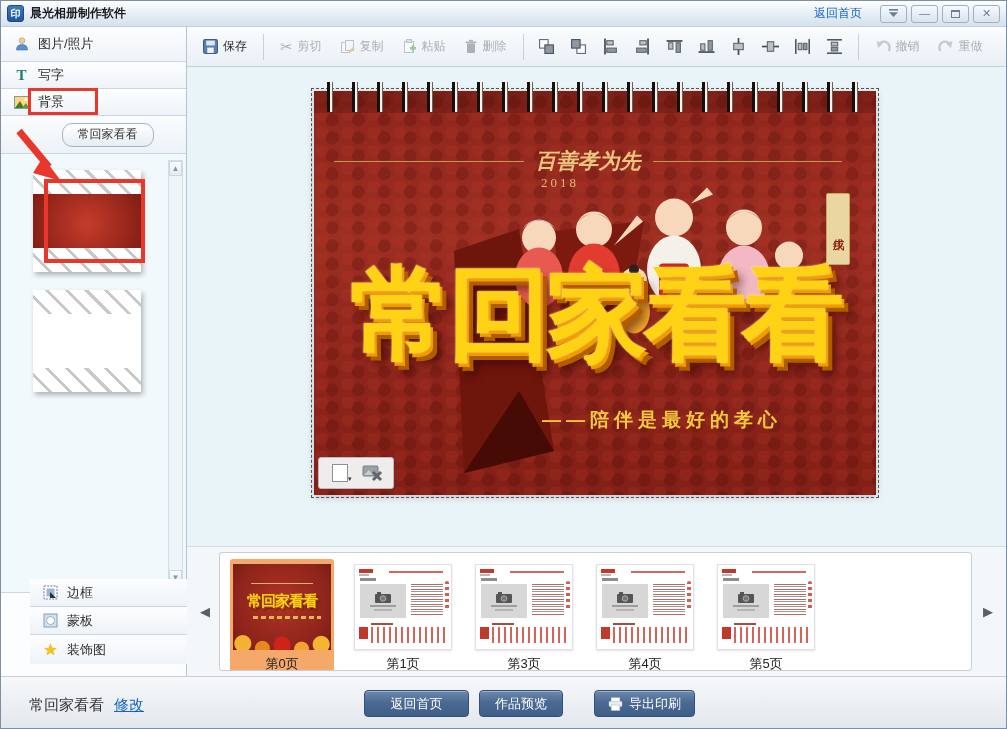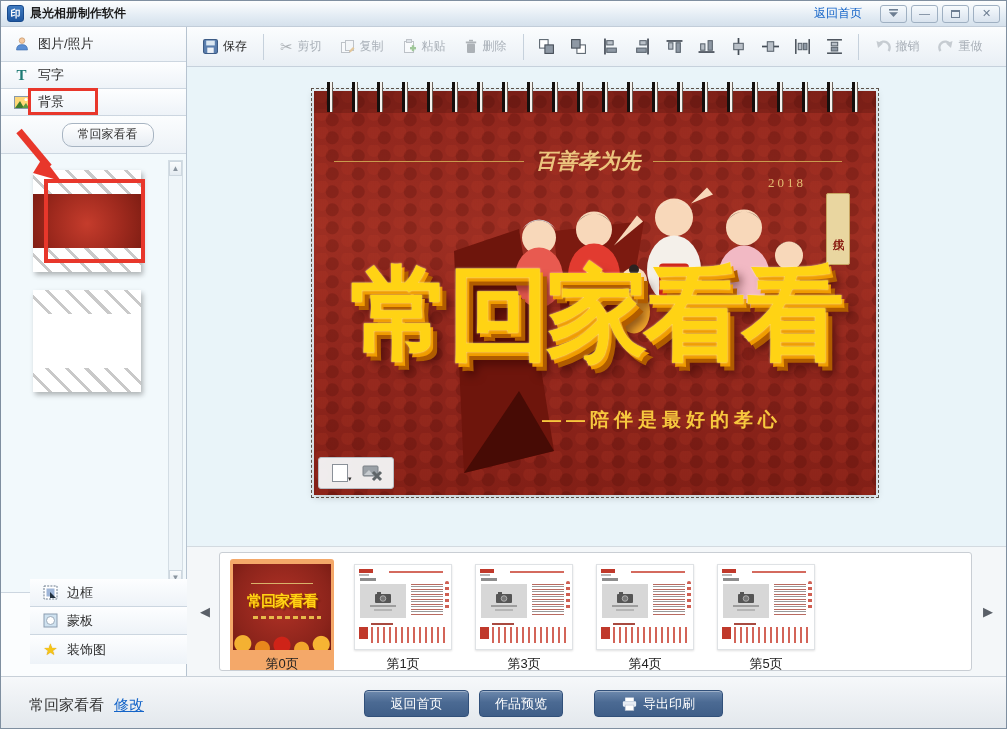--- a/index.html
+++ b/index.html
@@ -61,21 +61,21 @@
       radial-gradient(circle at 70% 60%,rgba(60,5,2,.20) 0 6px,transparent 7px),
       linear-gradient(180deg,#8e251c,#9d2e22 35%,#8c241b 75%,#821f16);
     background-size:26px 18px,26px 18px,100% 100%;
     outline:1px dashed #5d5248;outline-offset:2px;box-shadow:0 2px 8px rgba(0,0,0,.2);}
   .rings{position:absolute;left:6px;right:6px;top:-9px;height:30px;z-index:5;
     background:repeating-linear-gradient(90deg,transparent 0 7px,#15100e 7px 10px,#f4f2ee 10px 12px,#6b6159 12px 13px,transparent 13px 25px);}
   .ringbar{position:absolute;left:0;right:0;top:0;height:22px;background:rgba(60,10,6,.25);}
   .motto-row{position:absolute;left:20px;right:34px;top:56px;display:flex;align-items:center;gap:12px;z-index:2;}
   .motto-row .gold-line{flex:1;height:1px;background:#c99a4e;}
   .motto-text{font-family:"Liberation Serif",serif;font-style:italic;font-weight:bold;font-size:21px;color:#ecc57e;white-space:nowrap;}
-  .year-text{position:absolute;left:0;right:70px;top:84px;text-align:right;font-family:"Liberation Serif",serif;
+  .year-text{position:absolute;left:0;right:70px;top:84px;text-align:center;font-family:"Liberation Serif",serif;
     font-size:13px;color:#e3bc72;letter-spacing:3px;z-index:2;}
   .seal{position:absolute;right:26px;top:102px;width:24px;height:72px;background:#e9d6a0;border:1px solid #c7a562;border-radius:2px;
     color:#8a1d12;font-size:12px;writing-mode:vertical-rl;text-align:center;display:flex;align-items:center;justify-content:center;
     font-family:"Liberation Serif",serif;z-index:3;}
   .family{position:absolute;left:145px;top:92px;width:410px;height:170px;z-index:2;}
   .ribbon{position:absolute;left:0;top:130px;width:562px;height:274px;z-index:1;}
   .main-title{position:absolute;left:0;right:0;top:172px;z-index:3;text-align:center;line-height:1;
     font-size:102px;font-weight:bold;color:#ffd314;letter-spacing:-4px;white-space:nowrap;
     text-shadow:0 0 2px #fff3b8,3px 4px 0 #f09c00,7px 8px 0 #b05c00,10px 12px 10px rgba(40,0,0,.55);}
   .subtitle{position:absolute;left:150px;right:16px;top:316px;z-index:3;text-align:center;
@@ -149,21 +149,21 @@
 
   
   .bottombar{position:absolute;left:0;top:675px;right:0;height:54px;
     background:linear-gradient(180deg,#f6f8fa,#e2e7ec);border-top:1px solid #c8d0d8;}
   .proj{position:absolute;left:28px;top:19px;font-size:15px;color:#333;}
   .proj .modify{color:#1464c8;text-decoration:underline;margin-left:10px;}
   .foot-btn{position:absolute;top:13px;height:27px;border:1px solid #31507a;border-radius:4px;color:#fff;font-size:13px;
     background:linear-gradient(180deg,#6d89ad,#4b6astream);
     background:linear-gradient(180deg,#6d89ad,#4b6a93 45%,#3f5e88);box-shadow:inset 0 1px 0 rgba(255,255,255,.35);
     display:flex;align-items:center;justify-content:center;gap:6px;}
-  .b-back{left:363px;width:105px;} .b-preview{left:478px;width:84px;} .b-export{left:593px;width:129px;}
+  .b-back{left:363px;width:105px;} .b-preview{left:478px;width:84px;} .b-export{left:593px;width:101px;}
 
   svg{display:block;}
 </style>
 </head>
 <body>
 
 <div class="window">
 
   <div class="titlebar">
     <span class="app-ic">印</span>

